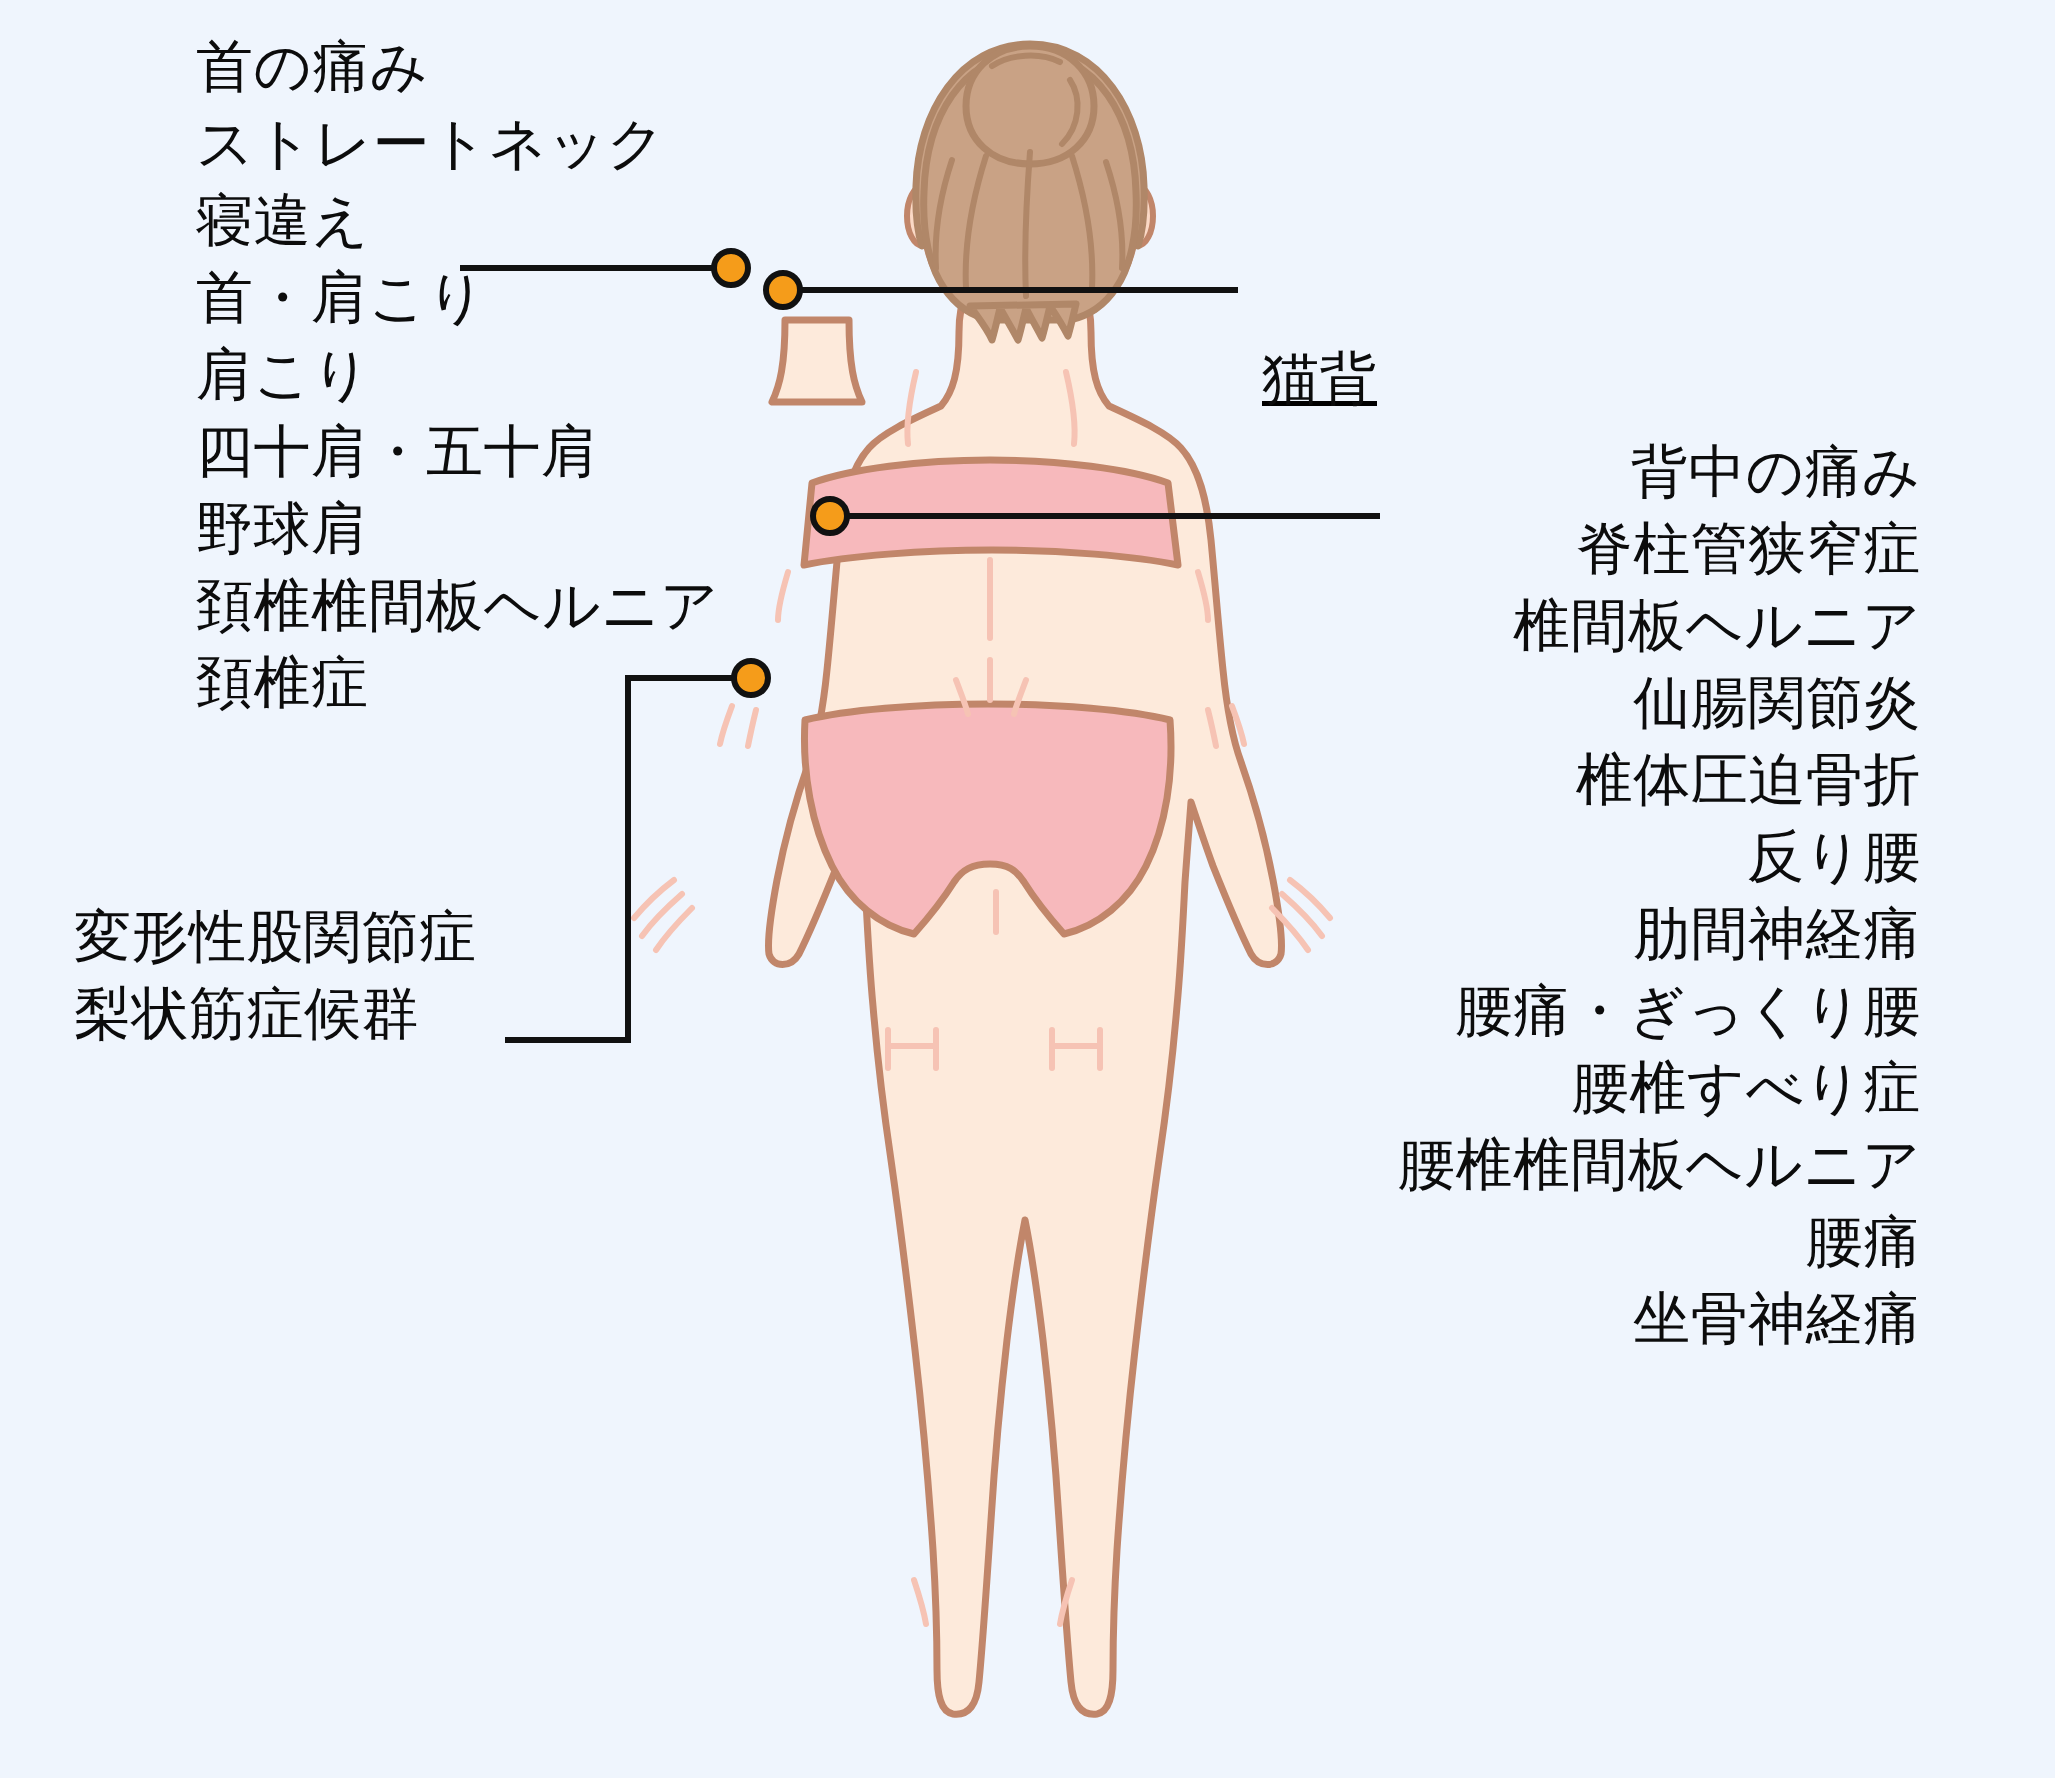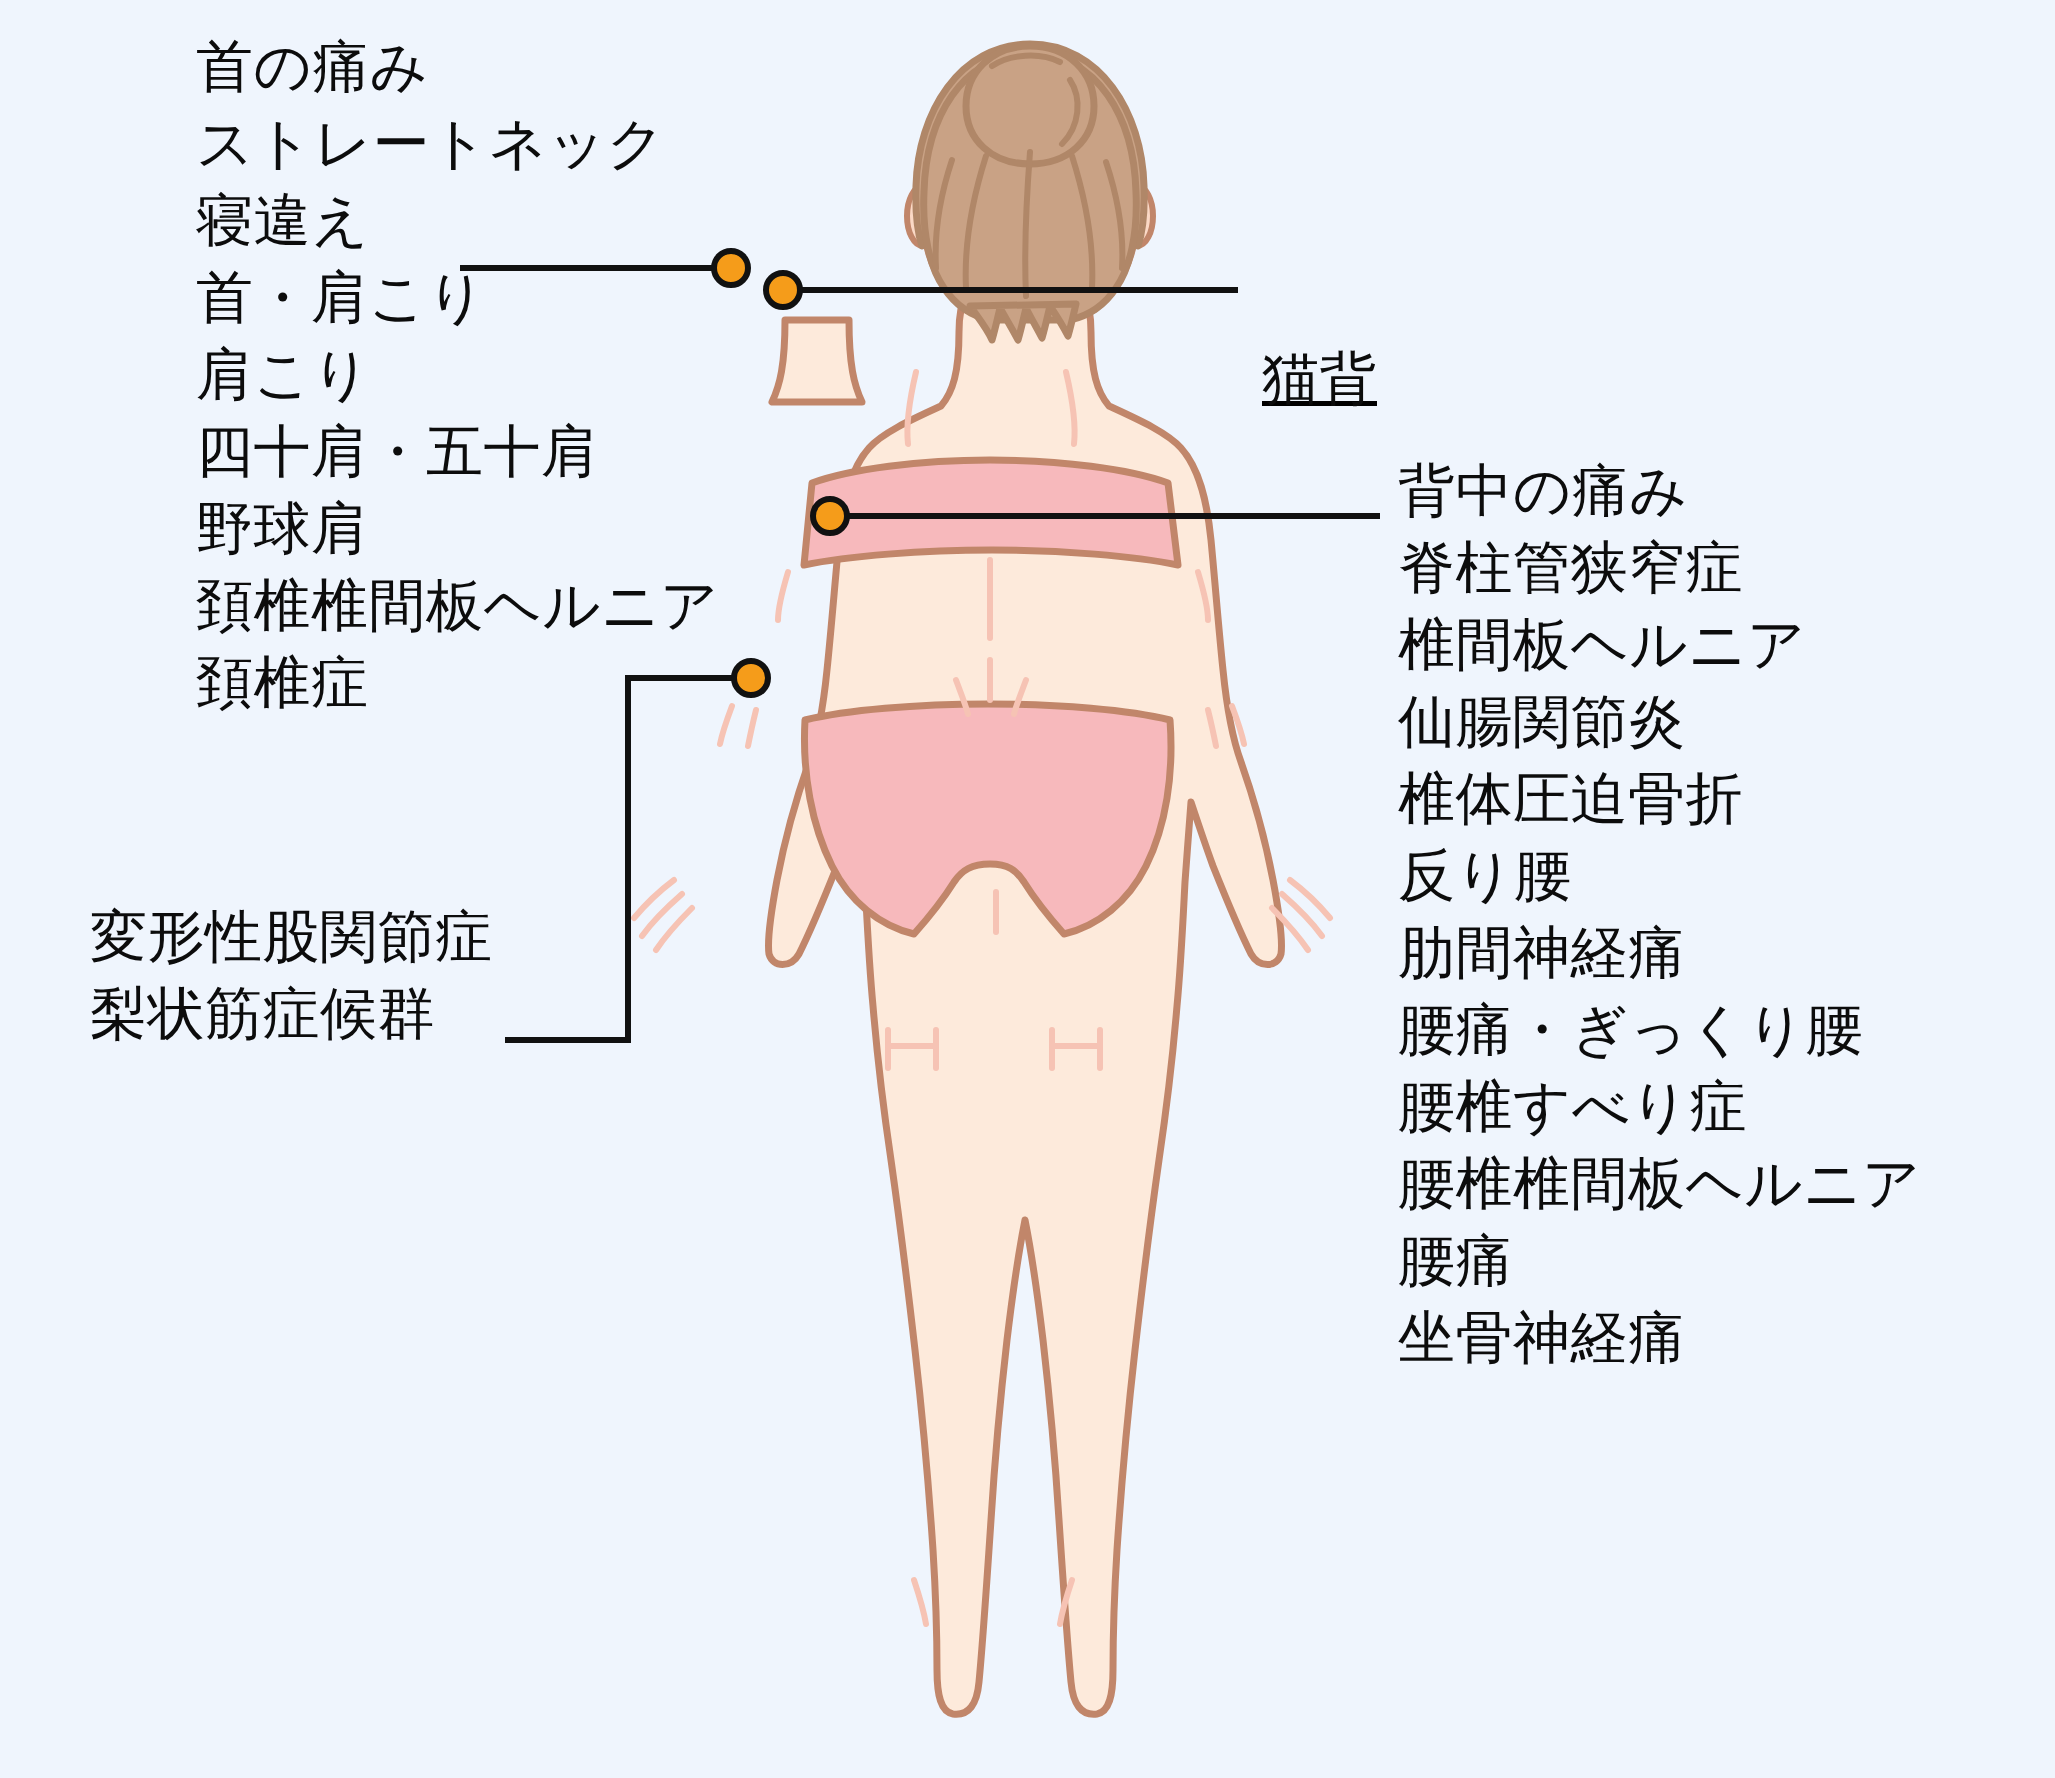--- a/index.html
+++ b/index.html
@@ -193,30 +193,30 @@
     <span class="txt">ストレートネック</span>
     <span class="txt">寝違え</span>
     <span class="txt">首・肩こり</span>
     <span class="txt">肩こり</span>
     <span class="txt">四十肩・五十肩</span>
     <span class="txt">野球肩</span>
     <span class="txt">頚椎椎間板ヘルニア</span>
     <span class="txt">頚椎症</span>
   </div>
 
-  <div class="list" style="left:90px;top:908px;font-family:Liberation Serif, serif;">
+  <div class="list" style="left:74px;top:908px;font-family:Liberation Serif, serif;">
     <span class="txt">変形性股関節症</span>
     <span class="txt">梨状筋症候群</span>
   </div>
 
   <div class="list" style="left:1262px;top:350px;text-decoration:underline;">
     <span class="txt">猫背</span>
   </div>
 
-  <div class="list" style="left:1398px;top:462px;">
+  <div class="list" style="left:1398px;top:443px;text-align:right;">
     <span class="txt">背中の痛み</span>
     <span class="txt">脊柱管狭窄症</span>
     <span class="txt">椎間板ヘルニア</span>
     <span class="txt">仙腸関節炎</span>
     <span class="txt">椎体圧迫骨折</span>
     <span class="txt">反り腰</span>
     <span class="txt">肋間神経痛</span>
     <span class="txt">腰痛・ぎっくり腰</span>
     <span class="txt">腰椎すべり症</span>
     <span class="txt">腰椎椎間板ヘルニア</span>

